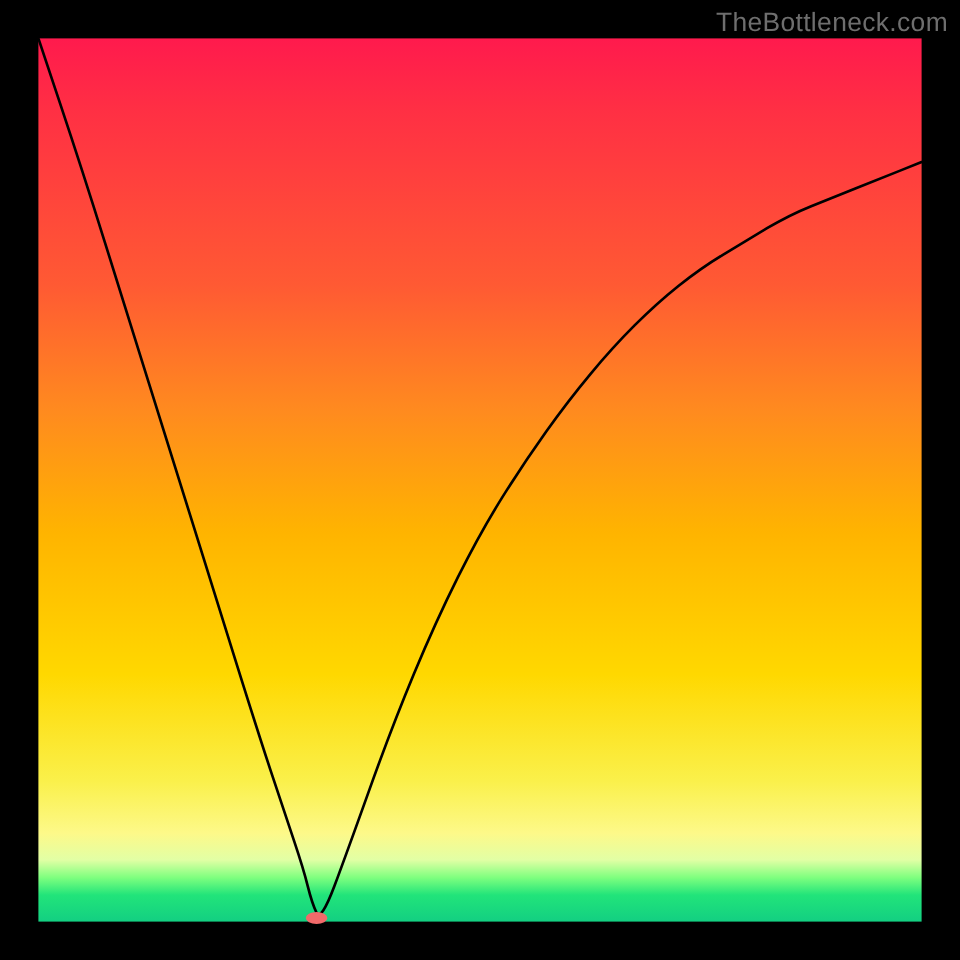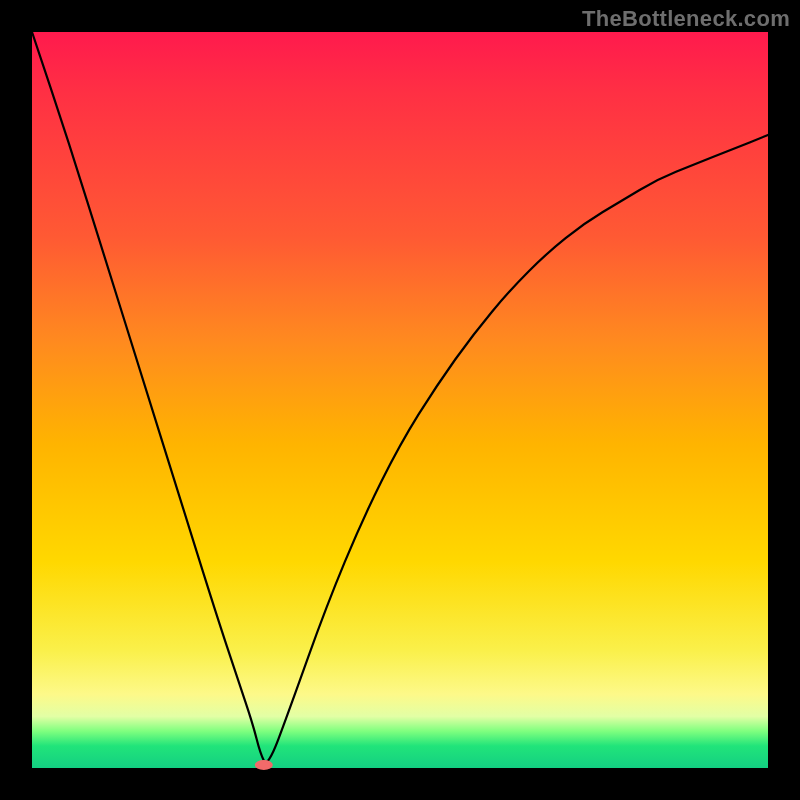--- a/index.html
+++ b/index.html
@@ -38,21 +38,21 @@
     #21e47a 97%,
     #13cf82 100%
   );
 }
 .watermark {
   position: absolute;
   top: 6px;
   right: 10px;
   color: #6e6e6e;
   font-size: 22px;
-  font-weight: 700;
+  font-weight: 400;
   letter-spacing: 0.3px;
 }
 svg.curve {
   position: absolute;
   left: 0; top: 0;
   width: 100%; height: 100%;
   overflow: visible;
 }
 </style>
 </head>

